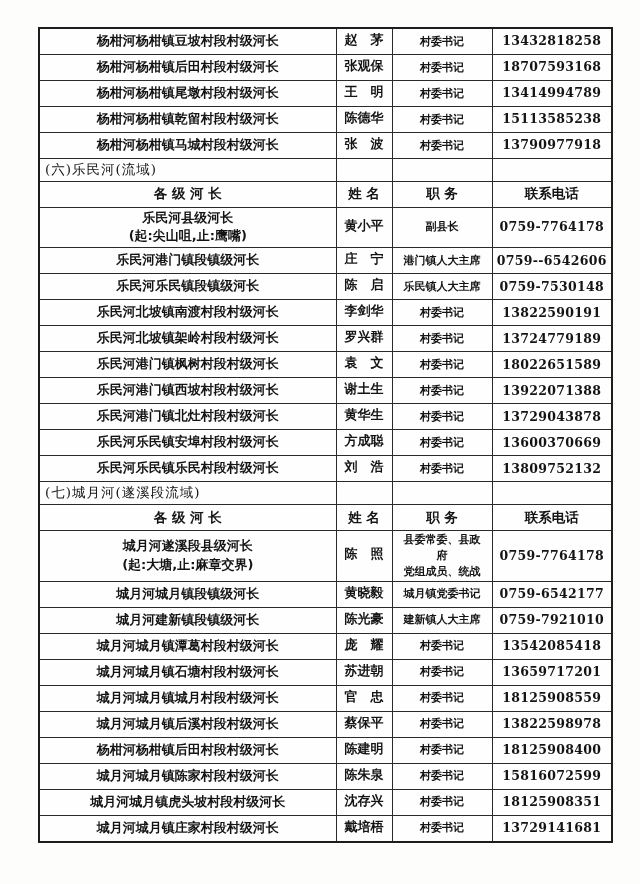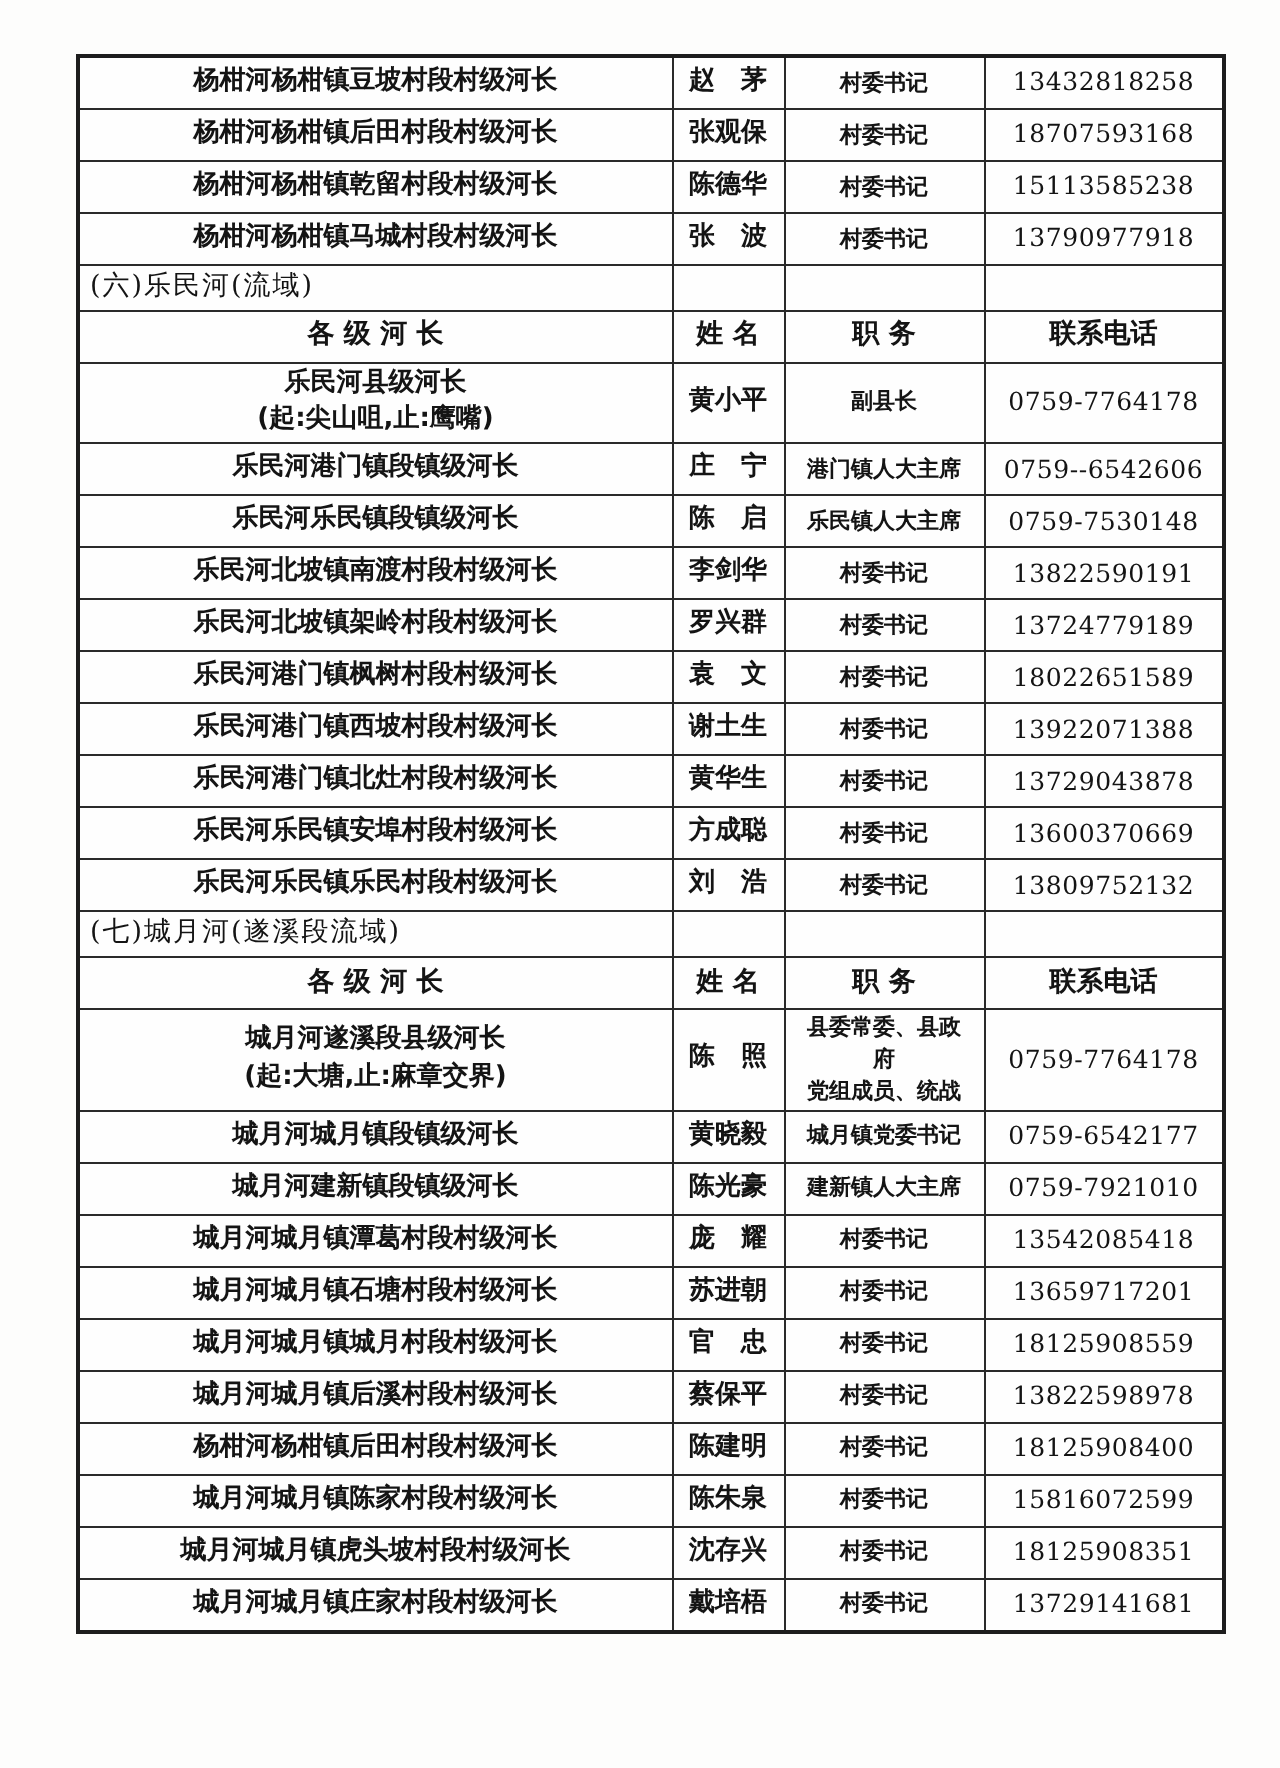--- a/index.html
+++ b/index.html
@@ -49,21 +49,21 @@
   .section-cell {
     text-align: left;
     padding-left: 5px;
     font-family: "DejaVu Serif", "Liberation Serif", serif;
     font-weight: 500;
     font-size: 13.5px;
     letter-spacing: 1px;
   }
   .phone-cell {
     font-family: "DejaVu Serif", "Liberation Serif", serif;
-    font-weight: 400;
+    font-weight: 700;
     font-size: 12.5px;
     letter-spacing: 0.3px;
   }
   .title-cell { font-size: 11px; }
   .name-cell { font-size: 13px; font-family: Liberation Mono, monospace; }
 </style>
 </head>
 <body>
 
 <div class="page">
@@ -81,20 +81,26 @@
           <td class="title-cell">村委书记</td>
           <td class="phone-cell">13432818258</td>
         </tr>
         <tr class="data-row">
           <td class="chief-cell">杨柑河杨柑镇后田村段村级河长</td>
           <td class="name-cell">张观保</td>
           <td class="title-cell">村委书记</td>
           <td class="phone-cell">18707593168</td>
         </tr>
         <tr class="data-row">
+          <td class="chief-cell">杨柑河杨柑镇尾墩村段村级河长</td>
+          <td class="name-cell">王　明</td>
+          <td class="title-cell">村委书记</td>
+          <td class="phone-cell">13414994789</td>
+        </tr>
+        <tr class="data-row">
           <td class="chief-cell">杨柑河杨柑镇乾留村段村级河长</td>
           <td class="name-cell">陈德华</td>
           <td class="title-cell">村委书记</td>
           <td class="phone-cell">15113585238</td>
         </tr>
         <tr class="data-row">
           <td class="chief-cell">杨柑河杨柑镇马城村段村级河长</td>
           <td class="name-cell">张　波</td>
           <td class="title-cell">村委书记</td>
           <td class="phone-cell">13790977918</td>

